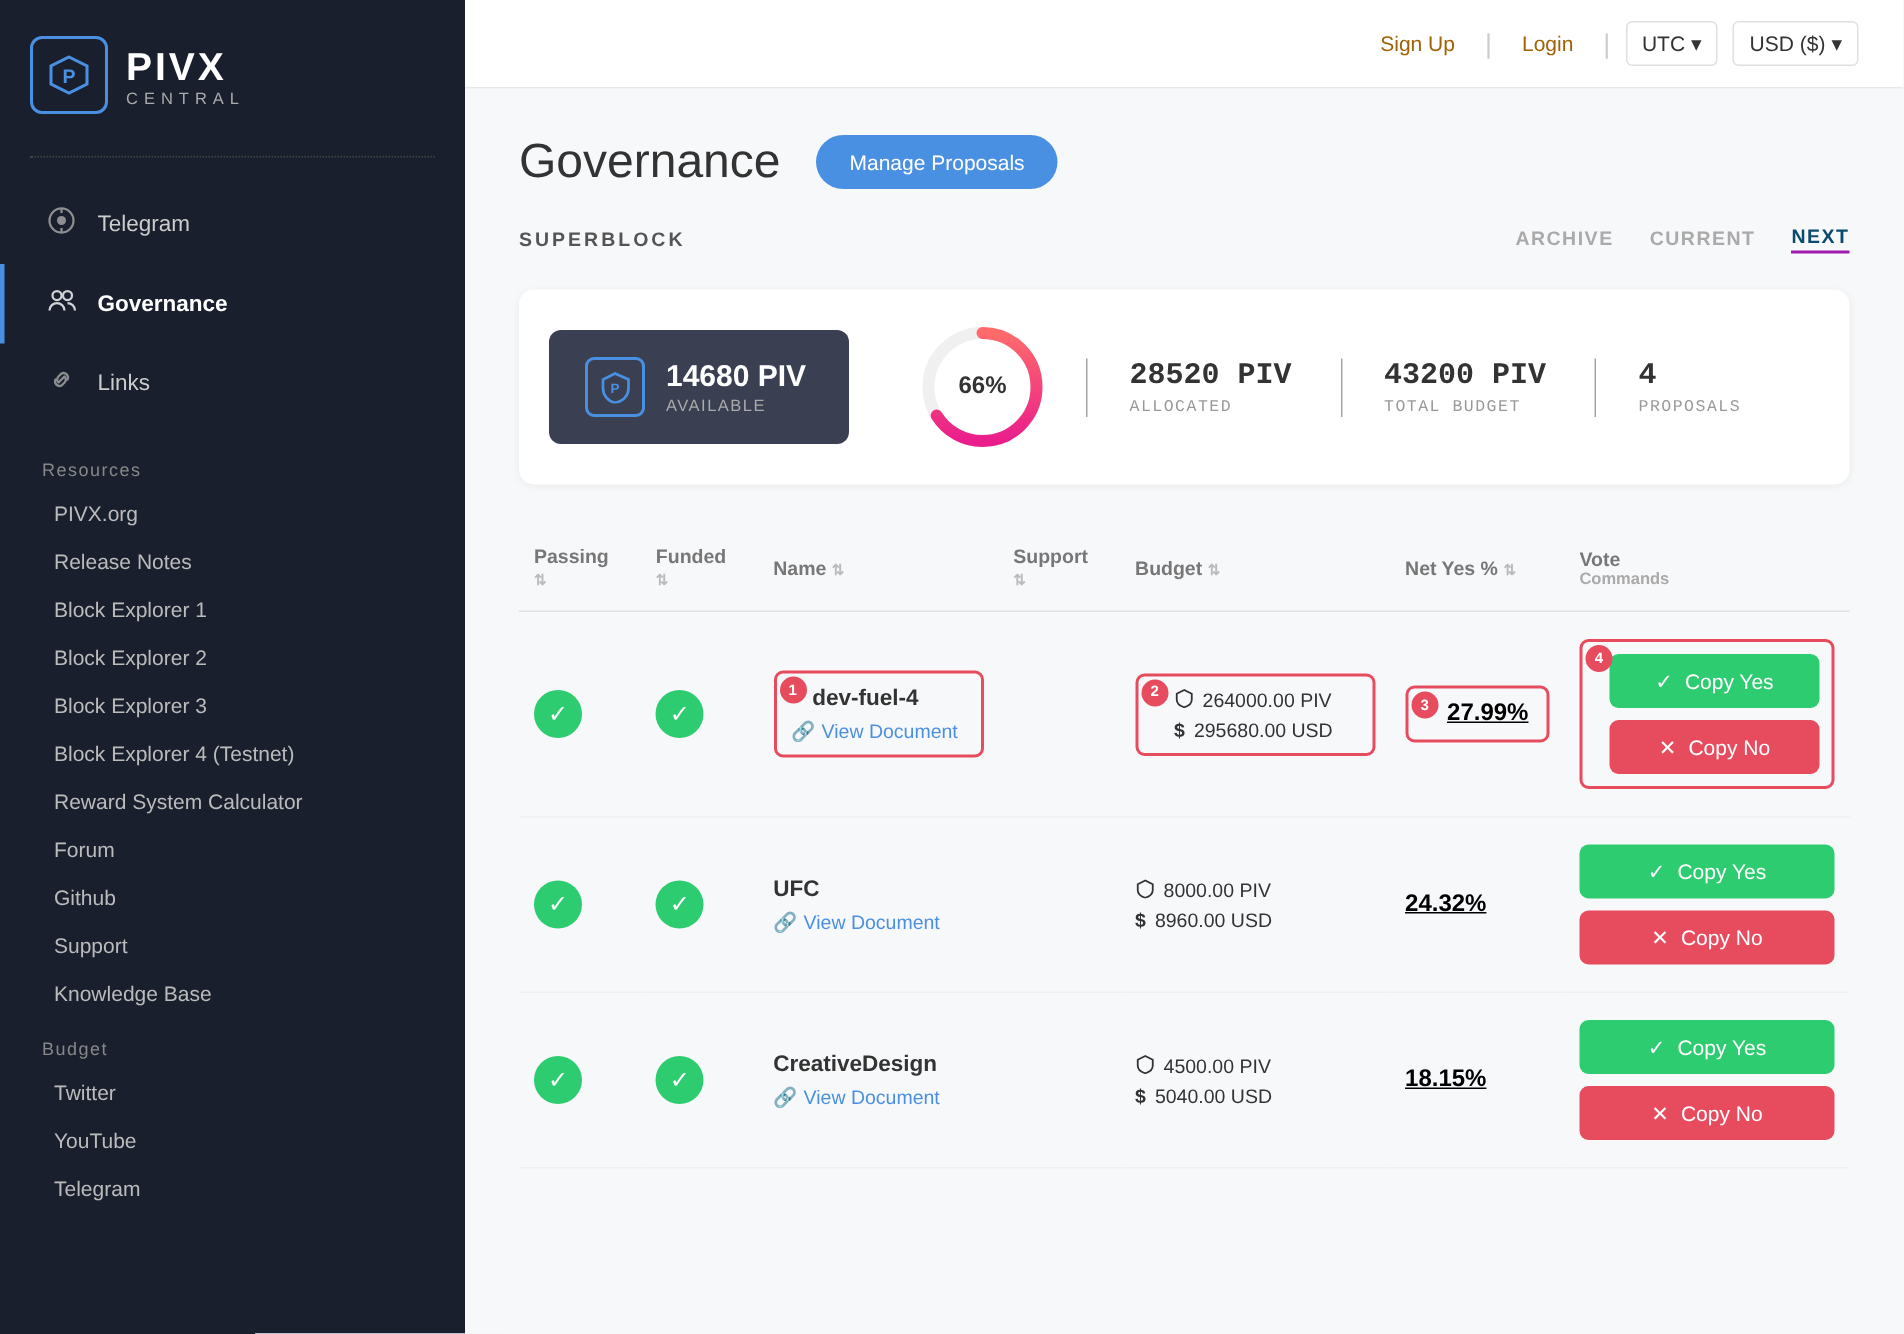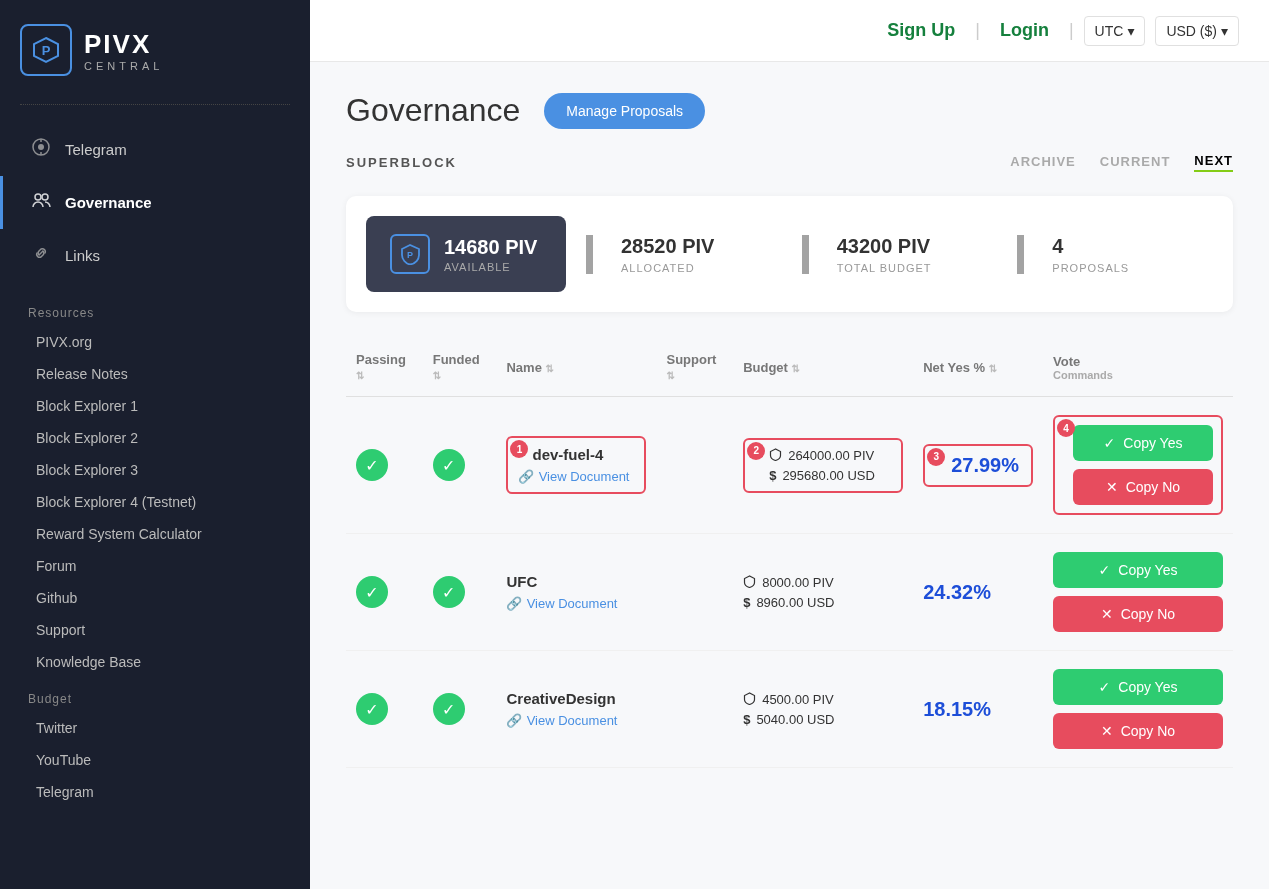--- a/index.html
+++ b/index.html
@@ -105,25 +105,24 @@
     .topbar {
       display: flex;
       justify-content: flex-end;
       align-items: center;
       padding: 14px 30px;
       background: #fff;
       border-bottom: 1px solid #e8e8e8;
       gap: 10px;
     }
     .topbar-link {
-      font-size: 18px;
-      color: #15803d;
+      font-size: 14px;
+      color: #a16207;
       cursor: pointer;
       padding: 6px 10px;
-      font-weight: bold;
     }
     .topbar-divider { color: #ccc; font-size: 18px; }
     .topbar-dropdown {
       display: flex;
       align-items: center;
       gap: 4px;
       font-size: 14px;
       color: #333;
       cursor: pointer;
       padding: 6px 10px;
@@ -179,22 +178,22 @@
     }
     .tab {
       font-size: 13px;
       font-weight: bold;
       letter-spacing: 1px;
       color: #aaa;
       cursor: pointer;
       padding-bottom: 2px;
     }
     .tab.active {
-      color: #000000;
-      border-bottom: 2px solid #84cc16;
+      color: #0c4a6e;
+      border-bottom: 2px solid #a21caf;
     }
 
     
     .stats-card {
       background: #fff;
       border-radius: 10px;
       padding: 20px 0;
       display: flex;
       align-items: center;
       margin-bottom: 32px;
@@ -255,21 +254,22 @@
       left: 50%;
       transform: translate(-50%, -50%);
       font-size: 16px;
       font-weight: bold;
       color: #333;
     }
 
     .stat-block {
       flex: 1;
       padding: 0 28px;
-      border-left: 7px solid #a3a3a3;
+      border-left: 1px solid #a3a3a3;
+      font-family: Liberation Mono, monospace;
     }
     .stat-block .stat-amount {
       font-size: 20px;
       font-weight: bold;
       color: #333;
     }
     .stat-block .stat-label {
       font-size: 11px;
       letter-spacing: 1px;
       color: #999;
@@ -333,23 +333,24 @@
     }
     .budget-usd {
       font-size: 13px;
       color: #333;
       display: flex;
       align-items: center;
       gap: 6px;
     }
 
     .net-yes {
-      font-size: 20px;
+      font-size: 16px;
       font-weight: 600;
-      color: #1d4ed8;
+      color: #000000;
+      text-decoration: underline;
     }
 
     .vote-commands {
       display: flex;
       flex-direction: column;
       gap: 8px;
     }
     .btn-copy-yes {
       background: #2ecc71;
       color: #fff;
@@ -516,20 +517,35 @@
             <path d="M11 2L3 6v6c0 4.4 3.4 8.5 8 9.5C16.6 20.5 20 16.4 20 12V6L11 2z" stroke="#4a90e2" stroke-width="1.8" fill="none"></path>
             <text x="11" y="15" text-anchor="middle" fill="#4a90e2" font-size="9" font-weight="bold">P</text>
           </svg>
         </div>
         <div class="stat-piv-text">
           <div class="amount">14680 PIV</div>
           <div class="label">AVAILABLE</div>
         </div>
       </div>
 
+      <div class="donut-container">
+        <div class="donut">
+          <svg width="90" height="90" viewBox="0 0 90 90">
+            <circle cx="45" cy="45" r="36" fill="none" stroke="#f0f0f0" stroke-width="8"></circle>
+            <circle cx="45" cy="45" r="36" fill="none" stroke="url(#grad)" stroke-width="8" stroke-dasharray="226.1" stroke-dashoffset="76.8" stroke-linecap="round"></circle>
+            <defs>
+              <linearGradient id="grad" x1="0%" y1="0%" x2="100%" y2="0%">
+                <stop offset="0%" style="stop-color:#e91e8c;stop-opacity:1"></stop>
+                <stop offset="100%" style="stop-color:#ff6b6b;stop-opacity:1"></stop>
+              </linearGradient>
+            </defs>
+          </svg>
+          <div class="donut-label">66%</div>
+        </div>
+      </div>
 
       <div class="stat-block">
         <div class="stat-amount">28520 PIV</div>
         <div class="stat-label">ALLOCATED</div>
       </div>
       <div class="stat-block">
         <div class="stat-amount">43200 PIV</div>
         <div class="stat-label">TOTAL BUDGET</div>
       </div>
       <div class="stat-block">

